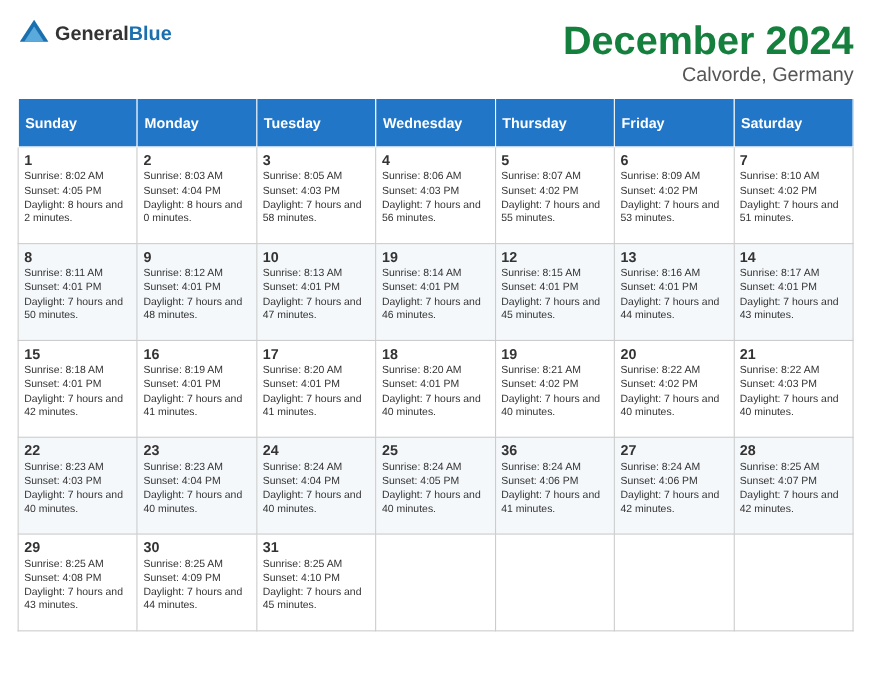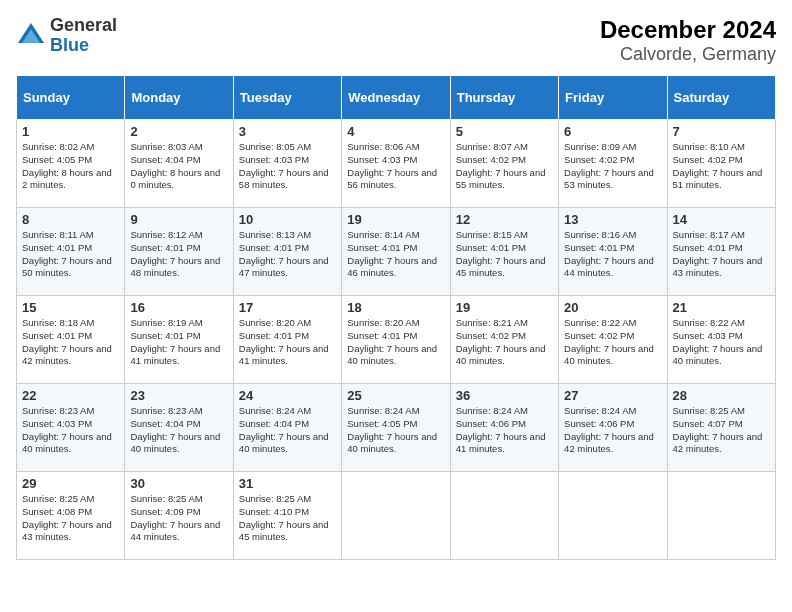--- a/index.html
+++ b/index.html
@@ -21,21 +21,20 @@
       justify-content: space-between;
       align-items: flex-start;
       margin-bottom: 10px;
     }
     .logo {
       display: flex;
       align-items: center;
     }
     .logo-text {
       display: flex;
-      flex-direction: column;
       line-height: 1.1;
     }
     .logo-general {
       font-size: 18px;
       font-weight: bold;
       color: #333;
     }
     .logo-blue {
       font-size: 18px;
       font-weight: bold;
@@ -43,23 +42,23 @@
     }
     .logo-icon {
       width: 30px;
       height: 30px;
       margin-right: 4px;
     }
     .title-block {
       text-align: right;
     }
     .main-title {
-      font-size: 24px;
-      font-weight: bold;
-      color: #000000;
+      font-size: 36px;
+      font-weight: bold;
+      color: #15803d;
     }
     .subtitle {
       font-size: 18px;
       color: #555;
     }
     .calendar {
       width: 100%;
       border-collapse: collapse;
       table-layout: fixed;
     }

